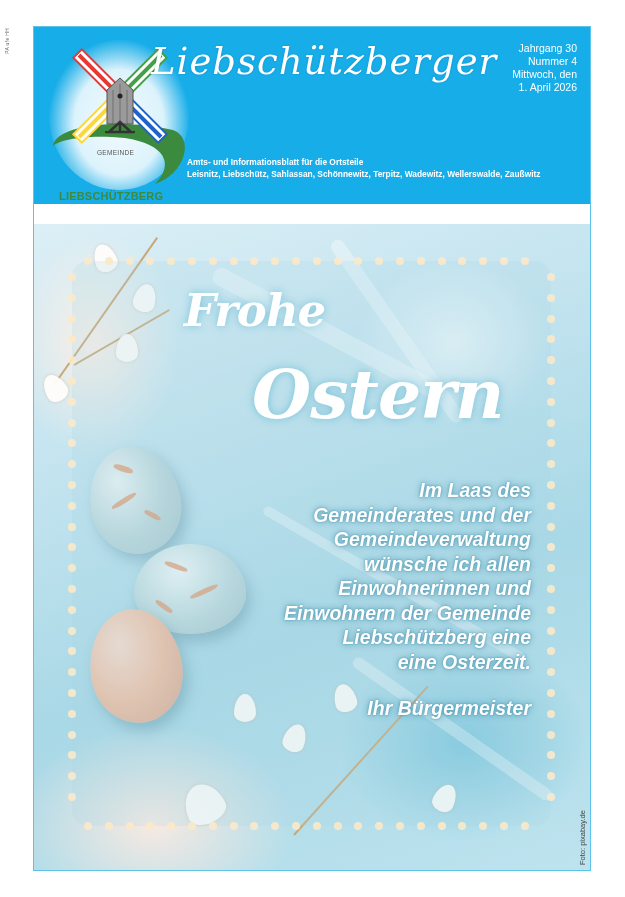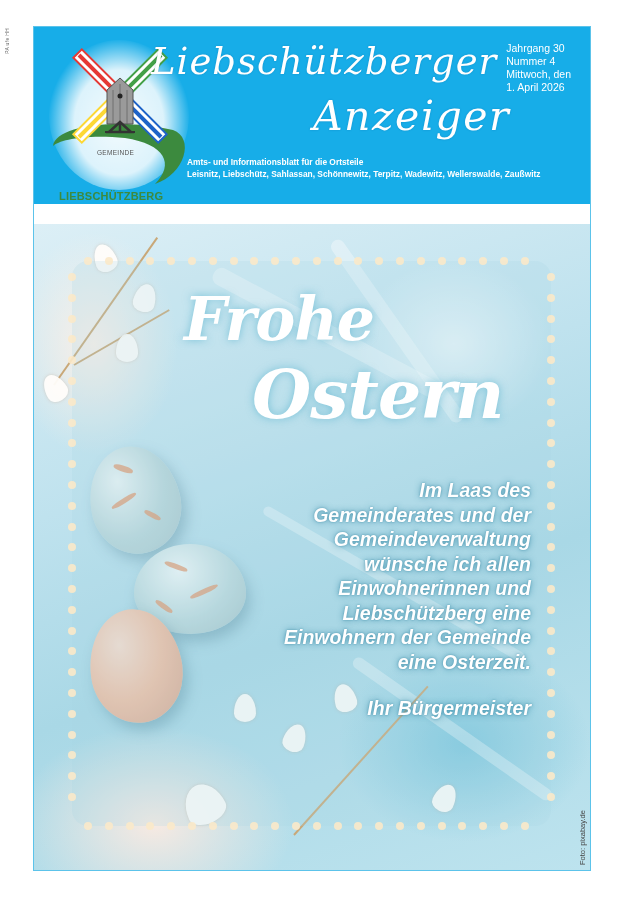--- a/index.html
+++ b/index.html
@@ -40,21 +40,21 @@
   }
   .title1, .title2 {
     position:absolute; color:#ffffff;
     font-family:"DejaVu Serif", serif; font-style:italic;
     text-shadow:0 0 2px rgba(0,60,120,0.25);
     white-space:nowrap;
   }
   .title1 { left:118px; top:14px; font-size:37px; letter-spacing:1px; }
   .title2 { left:280px; top:66px; font-size:41px; letter-spacing:1.5px; }
   .issue {
-    position:absolute; right:20px; top:16px; 
+    position:absolute; right:14px; top:16px; text-align:right;
     color:#ffffff; font-size:10.5px; line-height:13px;
   }
   .subtitle {
     position:absolute; left:154px; top:131px; color:#ffffff;
     font-size:8.4px; font-weight:bold; line-height:11.5px;
     white-space:nowrap;
   }
   .band {
     position:absolute; left:33px; top:204px; width:558px; height:20px;
     background:#ffffff;
@@ -107,21 +107,21 @@
   .dot {
     position:absolute; width:8px; height:8px; border-radius:50%;
     background:#fbe9c9; opacity:0.9;
   }
   .frohe, .ostern {
     position:absolute; color:#ffffff;
     font-family:"DejaVu Serif", serif; font-style:italic; font-weight:bold;
     text-shadow:0 0 8px rgba(70,170,200,0.6);
     white-space:nowrap;
   }
-  .frohe { left:150px; top:60px; font-size:60px; letter-spacing:-1px;text-align:center; }
+  .frohe { left:150px; top:60px; font-size:45px; letter-spacing:-1px;text-align:center; }
   .ostern { left:218px; top:130px; font-size:68px; letter-spacing:-1px; }
   .greeting {
     position:absolute; right:59px; top:254px; text-align:right;
     color:#ffffff; font-style:italic; font-weight:bold;
     font-size:19.5px; line-height:24.5px;
     text-shadow:0 0 6px rgba(40,130,160,0.75), 0 0 2px rgba(40,120,150,0.6);
   }
   .signature {
     position:absolute; right:59px; top:472px; text-align:right;
     color:#ffffff; font-style:italic; font-weight:bold;
@@ -173,21 +173,20 @@
       <polygon points="64,98 75,88 86,98" fill="none" stroke="#333" stroke-width="2.5"></polygon>
       <line x1="75" y1="88" x2="75" y2="98" stroke="#333" stroke-width="2.5"></line>
       <line x1="60" y1="98" x2="90" y2="98" stroke="#333" stroke-width="2"></line>
       <circle cx="75" cy="62" r="2.5" fill="#222"></circle>
     </svg>
     <div class="logo-sub">GEMEINDE</div>
     <div class="logo-name">LIEBSCHÜTZBERG</div>
   </div>
 
   <div class="title1">Liebschützberger</div>
-  <div class="title2">Anzeiger</div>
 
   <div class="issue">
     <div>Jahrgang 30</div>
     <div>Nummer 4</div>
     <div>Mittwoch, den</div>
     <div>1. April 2026</div>
   </div>
 
   <div class="subtitle">
     <div>Amts- und Informationsblatt für die Ortsteile</div>
@@ -331,22 +330,22 @@
 
   <div class="frohe">Frohe</div>
   <div class="ostern">Ostern</div>
 
   <div class="greeting">
     <div>Im Laas des</div>
     <div>Gemeinderates und der</div>
     <div>Gemeindeverwaltung</div>
     <div>wünsche ich allen</div>
     <div>Einwohnerinnen und</div>
+    <div>Einwohnern der Gemeinde</div>
     <div>Liebschützberg eine</div>
-    <div>Einwohnern der Gemeinde</div>
     <div>eine Osterzeit.</div>
   </div>
 
   <div class="signature">
     <div>Ihr Bürgermeister</div>
   </div>
 </div>
 
 <div class="credit">Foto: pixabay.de</div>
 

